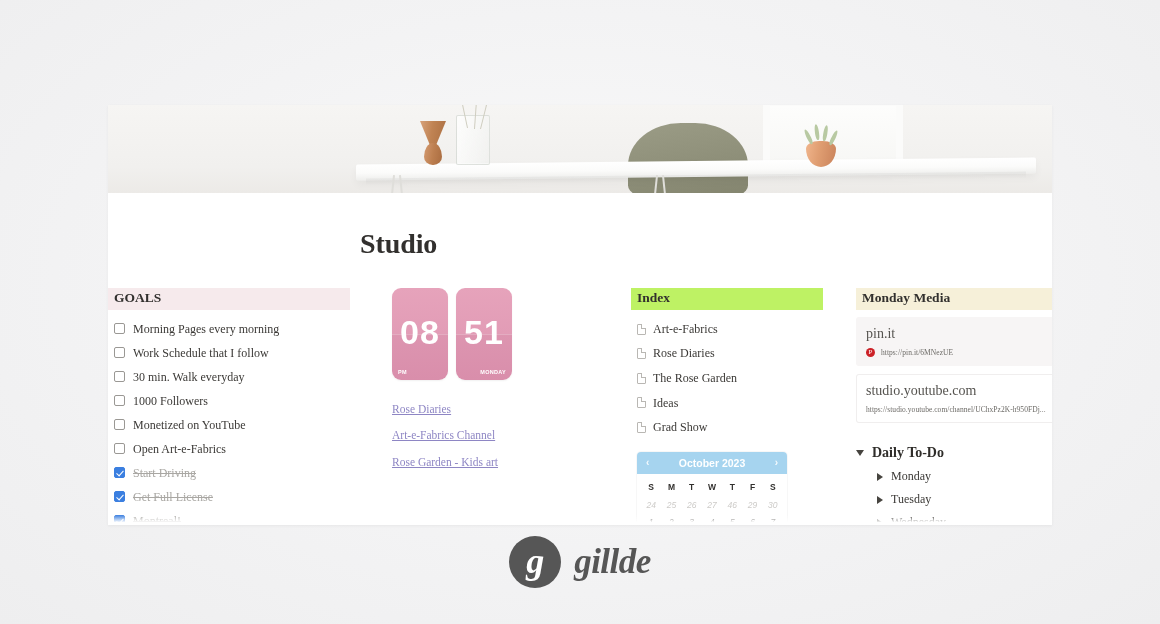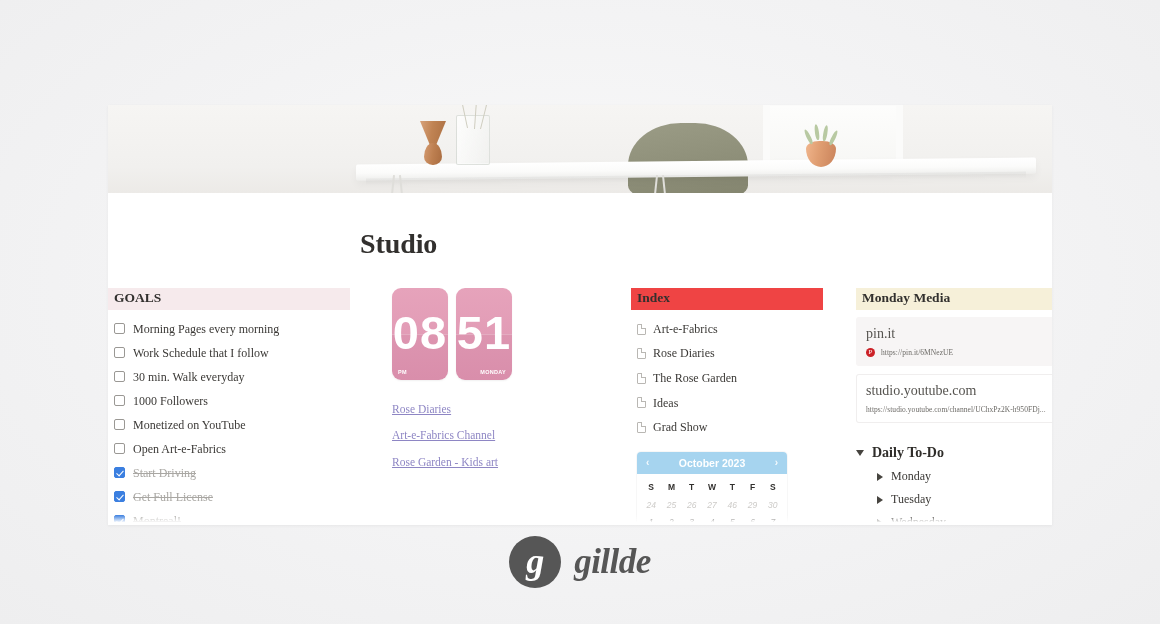--- a/index.html
+++ b/index.html
@@ -153,21 +153,21 @@
   
   .sec-head {
     font-size: 13.5px;
     font-weight: 700;
     color: #32302e;
     padding: 2px 6px 3px 6px;
     margin-bottom: 7px;
     line-height: 1.25;
   }
   .sec-head.goals  { background: #f6eaec; }
-  .sec-head.index  { background: #ef4444; }
+  .sec-head.index  { background: #bef264; }
   .sec-head.social { background: #f6f0d9; }
 
   
   .todo-row {
     display: flex;
     align-items: center;
     gap: 8px;
     padding: 3px 6px;
     font-size: 12px;
     color: #3b3936;
@@ -218,21 +218,21 @@
     position: absolute; left: 0; right: 0; top: 50%;
     height: 1px; background: rgba(255,255,255,0.22);
   }
   .flip-num {
     position: absolute;
     inset: 0;
     display: flex;
     align-items: center;
     justify-content: center;
     font-family: "Liberation Sans", sans-serif;
-    font-size: 47px;
+    font-size: 34px;
     font-weight: 700;
     color: #ffffff;
     letter-spacing: 1px;
     padding-bottom: 4px;
   }
   .flip-label {
     position: absolute;
     bottom: 5px;
     font-family: "Liberation Sans", sans-serif;
     font-size: 5.5px;

